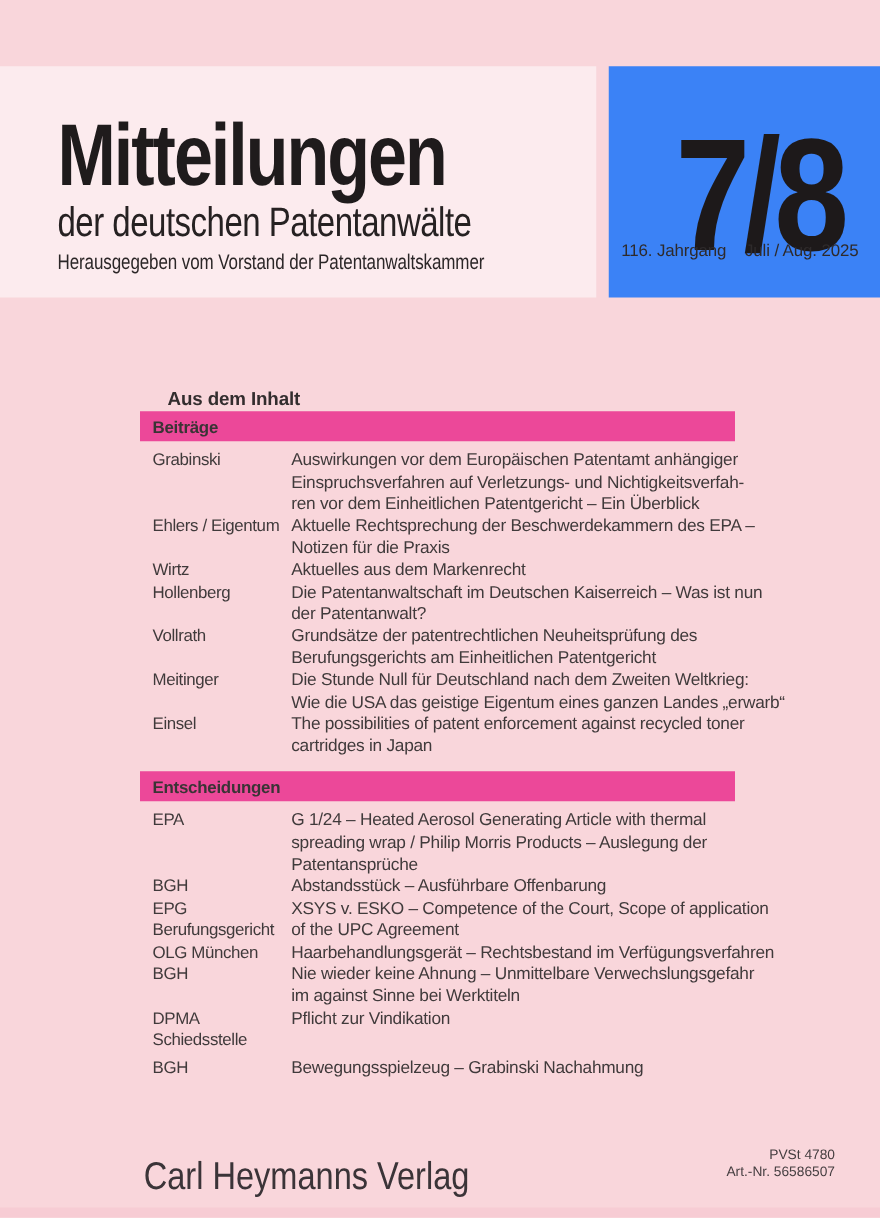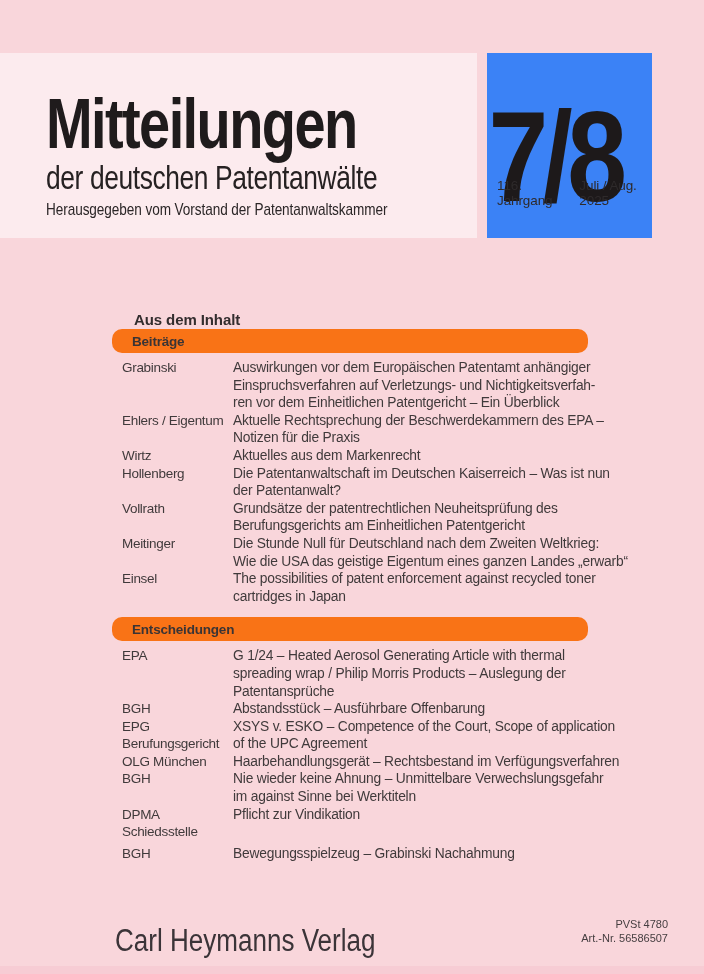--- a/index.html
+++ b/index.html
@@ -4,21 +4,21 @@
 <style>
   html,body { margin:0; padding:0; }
   body {
     width:704px; height:974px;
     background:#f9d6db;
     font-family:"Liberation Sans", sans-serif;
     position:relative;
     overflow:hidden;
   }
   .masthead {
-    position:absolute; top:53px; left:0; width:652px; height:185px;
+    position:absolute; top:53px; left:0; width:704px; height:185px;
     display:flex;
   }
   .panel-left {
     width:477px; background:#fcebee; box-sizing:border-box;
     padding:36px 0 0 46px;
   }
   .panel-right {
     flex:1; margin-left:10px; background:#3b82f6; position:relative;
   }
   .scalex { transform:scaleX(0.8); transform-origin:0 0; white-space:nowrap; }
@@ -45,23 +45,23 @@
     display:flex; gap:15px;
     font-size:13.5px; font-weight:400; color:#2e2a2b;
     letter-spacing:-0.1px;
   }
   .toc-heading {
     position:absolute; top:299px; left:122px; margin:12px;
     font-size:15px; font-weight:700; color:#332d2e; letter-spacing:-0.1px;
   }
   .toc-sections { position:absolute; top:329px; left:112px; width:476px; }
   .band {
-    height:24px; background:#f97316;
-    display:flex; align-items:center; padding-left:20px;
-    font-size:13.5px; font-weight:700; color:#3a3435; letter-spacing:-0.2px;border-radius:10px;
+    height:24px; background:#ec4899;
+    display:flex; align-items:center; padding-left:10px;
+    font-size:13.5px; font-weight:700; color:#3a3435; letter-spacing:-0.2px;
   }
   .toc-table { padding:6px 0 12px 10px; }
   .toc-row { display:grid; grid-template-columns:111px 1fr; }
   .toc-row.extra-gap { margin-top:4px; }
   .line {
     font-size:13.8px; line-height:17.6px; letter-spacing:-0.2px;
     white-space:nowrap; color:#403a3b;
   }
   .toc-author .line { font-weight:400; font-size:13.5px; letter-spacing:-0.3px; }
   .imprint {

